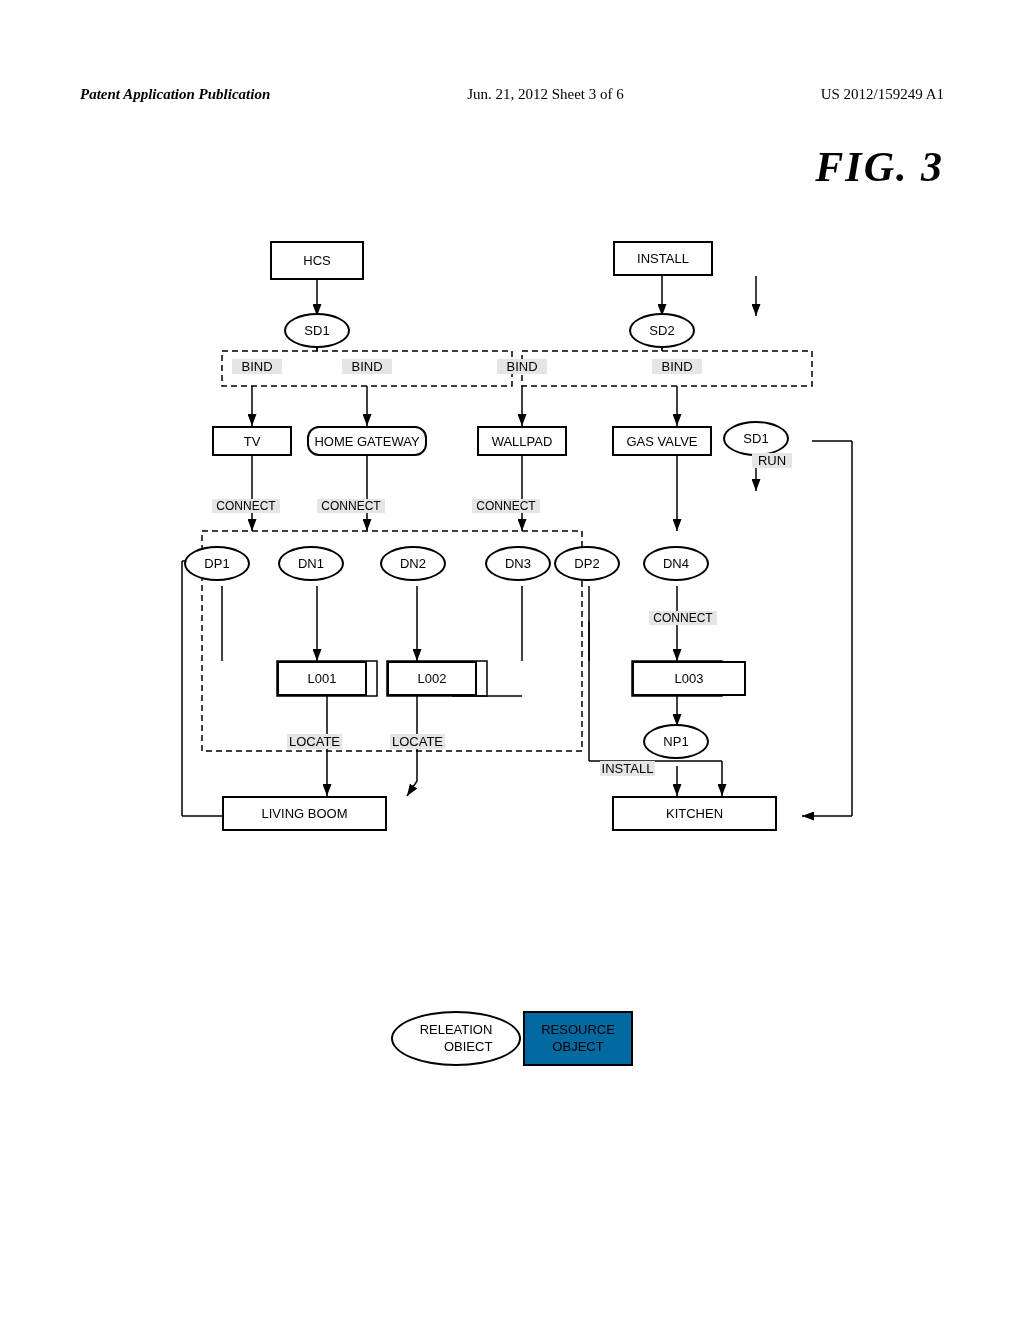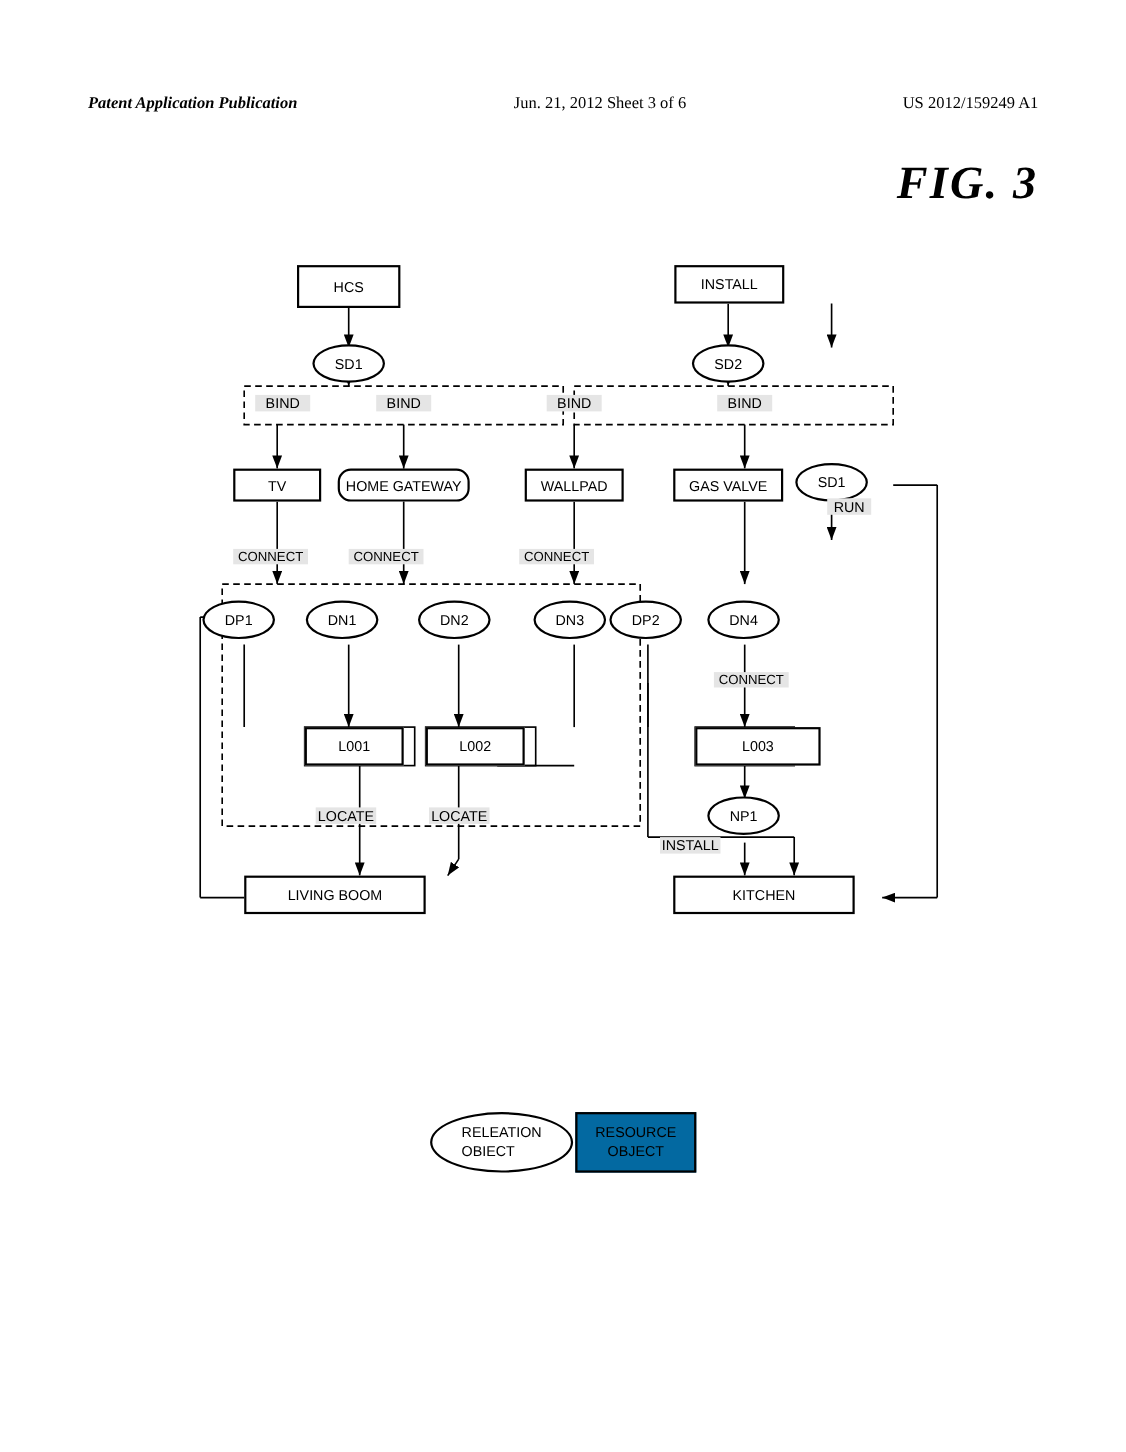--- a/index.html
+++ b/index.html
@@ -119,21 +119,21 @@
       border: 2px solid #000;
       border-radius: 50%;
       width: 130px;
       height: 55px;
       display: flex;
       align-items: center;
       justify-content: center;
       font-size: 13px;
       font-family: Arial, sans-serif;
       background: #fff;
-      text-align: left;
+      text-align: right;
       line-height: 1.3;
     }
 
     .legend-rect {
       border: 2px solid #000;
       width: 110px;
       height: 55px;
       display: flex;
       align-items: center;
       justify-content: center;

